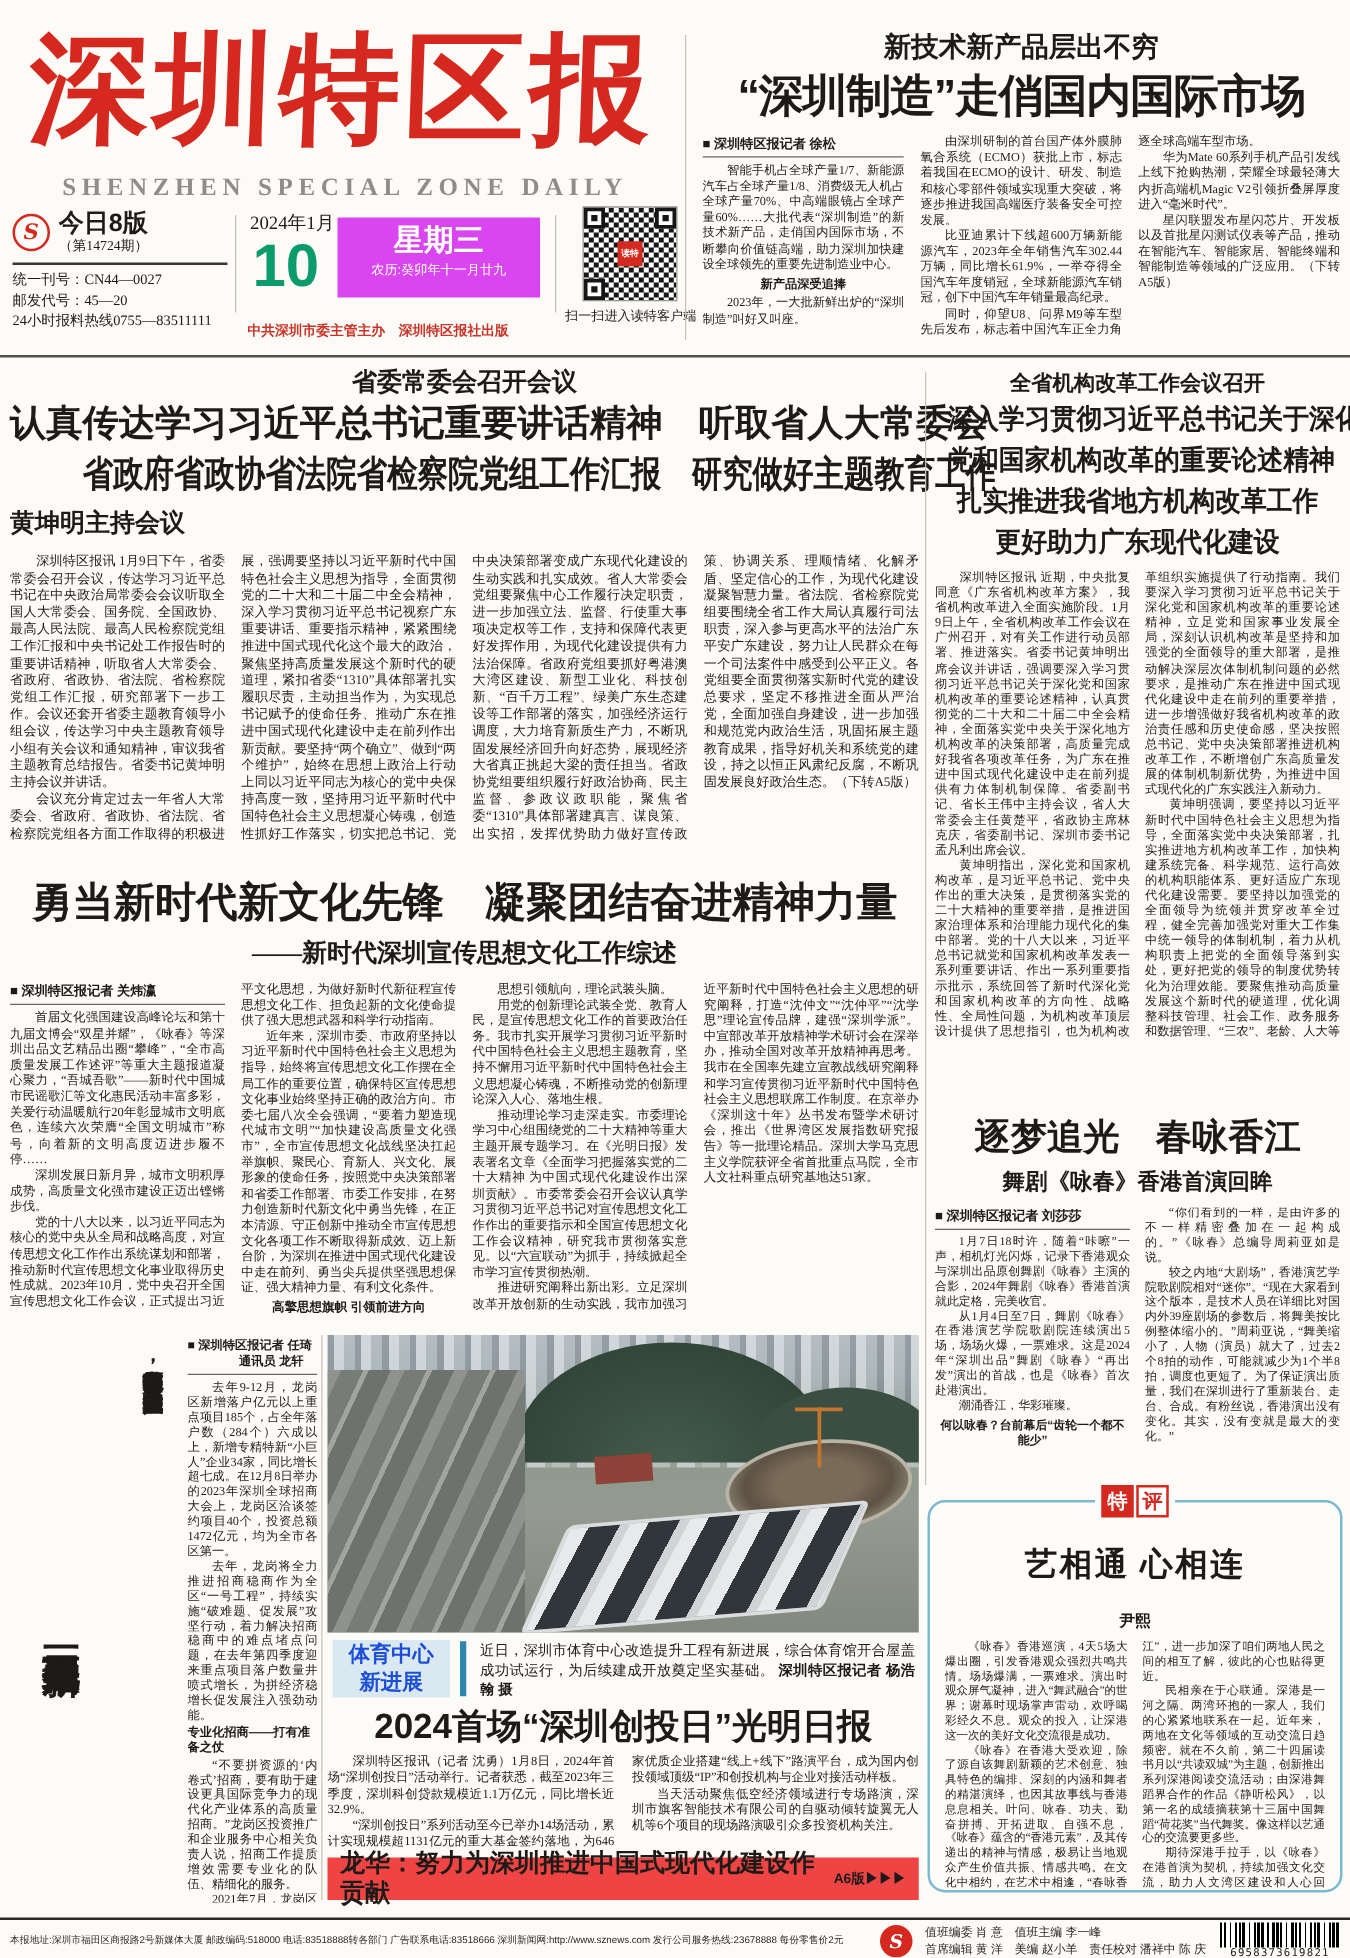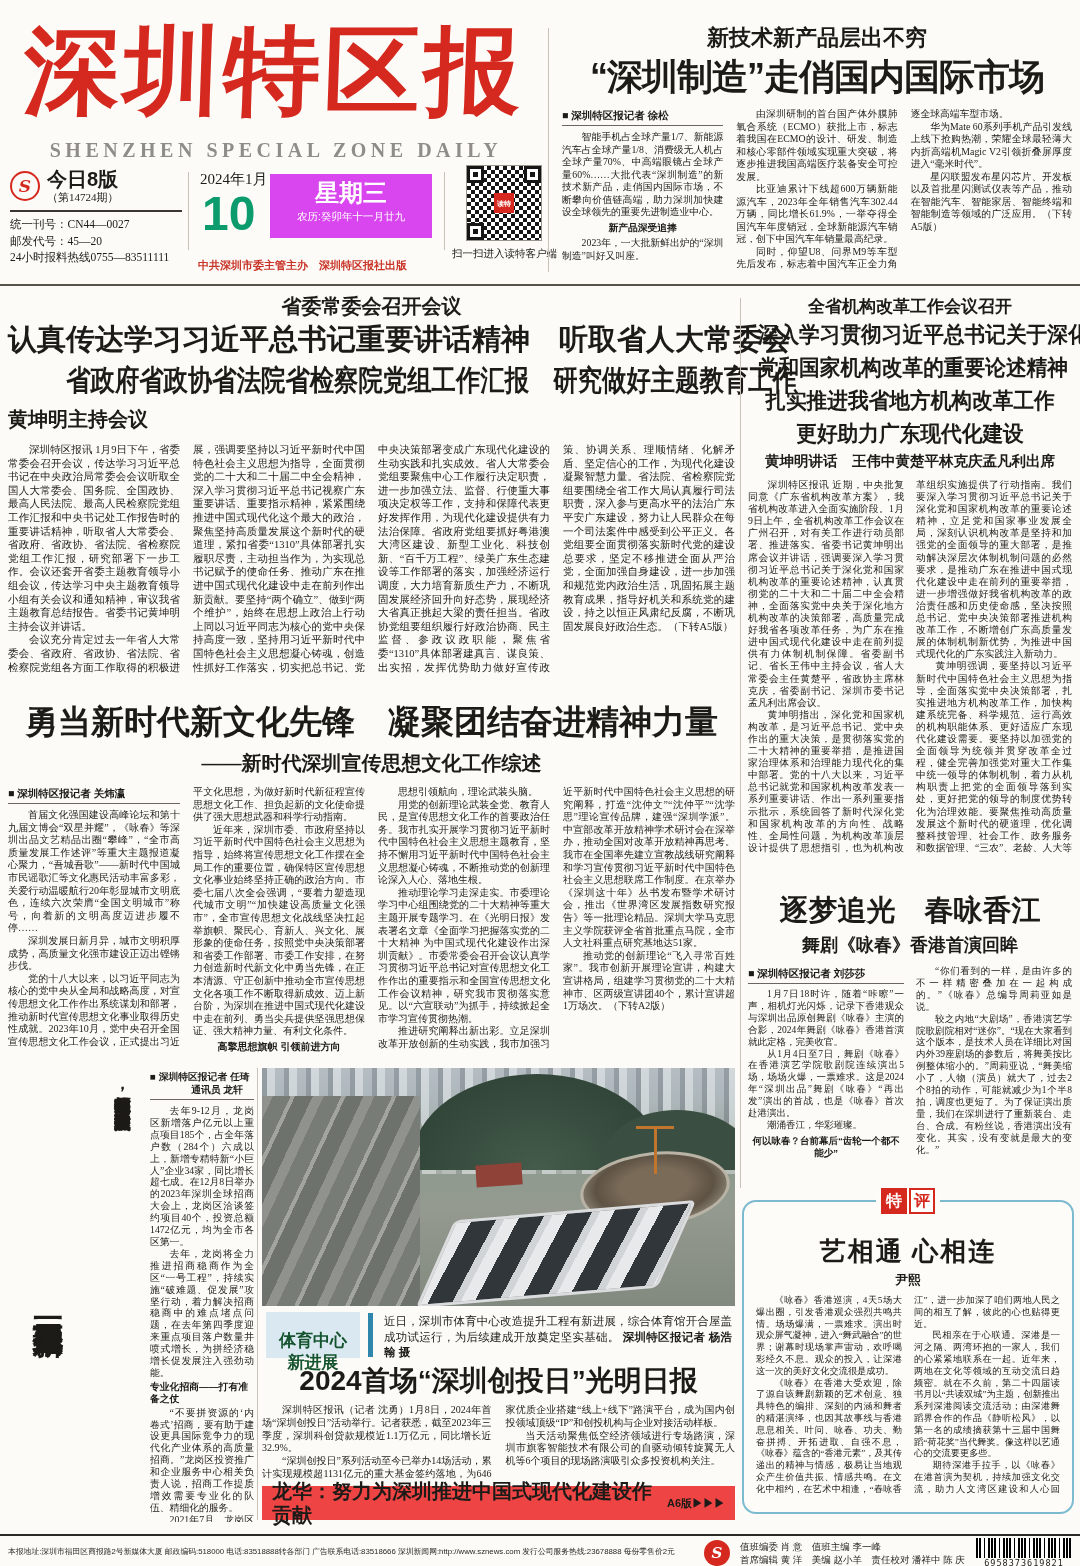--- a/index.html
+++ b/index.html
@@ -94,40 +94,40 @@
   .ph-midtown{position:absolute;left:0;top:56px;width:100%;height:50px;background:repeating-linear-gradient(90deg,#d9dddd 0 14px,#aeb4b2 14px 20px,#c4c9c7 20px 34px,#9aa19e 34px 40px);opacity:.75}
   .ph-stadium{position:absolute;left:318px;top:84px;width:150px;height:74px;border-radius:50%;border:3px solid #b9b3a5;background:radial-gradient(ellipse at 50% 45%,#7a6a58 0 34%,#5d5244 58%,#8a8274 76%,#aba496 80%);transform:rotate(-6deg)}
   .ph-arena{position:absolute;left:178px;top:142px;width:232px;height:88px;transform:skewX(-28deg) rotate(-5deg);background:repeating-linear-gradient(95deg,#e7e9eb 0 14px,#31363b 14px 38px,#d0d4d7 38px 46px);border:3px solid #dadcde;border-radius:6px}
   .ph-roads{position:absolute;left:0;top:28px;width:158px;height:210px;background:repeating-linear-gradient(115deg,#90938d 0 10px,#787c76 10px 26px,#a2a49e 26px 30px,#6e726c 30px 46px)}
   .ph-redbld{position:absolute;left:214px;top:96px;width:46px;height:22px;background:#8e4238;transform:rotate(-4deg)}
   .ph-crane{position:absolute;left:392px;top:58px;width:3px;height:48px;background:#c2762d}
   .ph-crane::after{content:"";position:absolute;left:-18px;top:0;width:38px;height:3px;background:#c2762d}
 
   
   #photo-cap{left:262px;top:1312px;width:473px;height:46px}
-  .cap-label{position:absolute;left:4px;top:0;width:94px;height:46px;background:#d9e8f1;color:#14532d;font:900 17px/22px "Liberation Sans",sans-serif;text-align:center;padding-top:18px}
+  .cap-label{position:absolute;left:4px;top:0;width:94px;height:46px;background:#d9e8f1;color:#1d4ed8;font:900 17px/22px "Liberation Sans",sans-serif;text-align:center;padding-top:1px}
   .cap-bar{position:absolute;left:106px;top:1px;width:5px;height:44px;background:#2e86ad}
   .cap-text{position:absolute;left:122px;top:2px;width:348px;font:400 11.5px/15.5px "Liberation Serif",serif;text-align:justify}
   .cap-text b{font-family:"Liberation Sans",sans-serif}
 
   
   #chuangtou{left:262px;top:1364px;width:473px}
   .ct-hl{font:900 28px/34px "Liberation Sans",sans-serif;text-align:center}
   .ct-body{margin-top:6px;height:78px;column-count:2;column-gap:14px;font-size:10px;line-height:12.8px}
   #longhua{left:262px;top:1486px;width:473px;height:34px;background:#ef4444;display:flex;align-items:center;padding:0 10px}
   .lh-text{font:900 20px/24px "Liberation Sans",sans-serif;flex:1}
   .lh-ref{font:700 11px/14px "Liberation Sans",sans-serif}
 
   
   #teping{left:742px;top:1200px;width:332px;height:314px;border:2px solid #7bbad0;border-radius:14px;background:#fdfcf8}
   .tp-badge{position:absolute;left:50%;top:-14px;transform:translateX(-50%);display:flex;gap:2px;background:#fdfcf8;padding:0 5px}
   .tp-b1{width:26px;height:26px;background:#d5281e;color:#fff;font:900 16px/26px "DejaVu Serif",serif;text-align:center}
   .tp-b2{width:26px;height:26px;background:#fff;color:#d5281e;border:2px solid #d5281e;font:900 16px/22px "DejaVu Serif",serif;text-align:center}
   .tp-hl{font:900 26px/34px "Liberation Serif",serif;text-align:center;margin-top:33px;letter-spacing:2px}
-  .tp-author{font:700 12.5px/18px "Liberation Serif",serif;text-align:center;margin-top:2px}
+  .tp-author{font:700 12.5px/18px "Liberation Serif",serif;text-align:center;margin-top:19px}
   .tp-body{margin:6px 12px 0;height:206px;column-count:2;column-gap:12px;font-size:9.2px;line-height:11.8px}
 
   
   #footer-rule{left:0;top:1534px;width:1080px;height:2px;background:#2c2a27}
   #footer-address{left:8px;top:1546px;width:692px;overflow:hidden;font:400 7.8px/11px "Liberation Sans",sans-serif;white-space:nowrap;color:#2a2825}
   #footer-logo{left:704px;top:1540px}
   .logo-solid{width:26px;height:26px;border-radius:50%;background:#d5281e;color:#fff;font:italic 900 15px/26px "DejaVu Serif",serif;text-align:center}
   #footer-editors{left:740px;top:1541px;font:400 9.5px/12.5px "Liberation Sans",sans-serif;color:#2a2825}
   #footer-barcode{left:976px;top:1538px;width:96px;text-align:center}
   .barcode{height:20px;background:repeating-linear-gradient(90deg,#000 0 2px,#fff 2px 3px,#000 3px 5px,#fff 5px 8px,#000 8px 9px,#fff 9px 12px,#000 12px 14px,#fff 14px 15px)}
@@ -213,21 +213,20 @@
   </div>
 
   <div class="vline" id="vd-main"></div>
 
   <div class="abs" id="org-article">
     <div class="oa-kicker">全省机构改革工作会议召开</div>
     <div class="oa-hl">深入学习贯彻习近平总书记关于深化</div>
     <div class="oa-hl">党和国家机构改革的重要论述精神</div>
     <div class="oa-hl">扎实推进我省地方机构改革工作</div>
     <div class="oa-hl">更好助力广东现代化建设</div>
-    <div class="oa-sub">黄坤明讲话　王伟中黄楚平林克庆孟凡利出席</div>
     <div class="oa-body cols">
         <p>深圳特区报讯 近期，中央批复同意《广东省机构改革方案》，我省机构改革进入全面实施阶段。1月9日上午，全省机构改革工作会议在广州召开，对有关工作进行动员部署、推进落实。省委书记黄坤明出席会议并讲话，强调要深入学习贯彻习近平总书记关于深化党和国家机构改革的重要论述精神，认真贯彻党的二十大和二十届二中全会精神，全面落实党中央关于深化地方机构改革的决策部署，高质量完成好我省各项改革任务，为广东在推进中国式现代化建设中走在前列提供有力体制机制保障。省委副书记、省长王伟中主持会议，省人大常委会主任黄楚平，省政协主席林克庆，省委副书记、深圳市委书记孟凡利出席会议。</p>
         <p>黄坤明指出，深化党和国家机构改革，是习近平总书记、党中央作出的重大决策，是贯彻落实党的二十大精神的重要举措，是推进国家治理体系和治理能力现代化的集中部署。党的十八大以来，习近平总书记就党和国家机构改革发表一系列重要讲话、作出一系列重要指示批示，系统回答了新时代深化党和国家机构改革的方向性、战略性、全局性问题，为机构改革顶层设计提供了思想指引，也为机构改革组织实施提供了行动指南。我们要深入学习贯彻习近平总书记关于深化党和国家机构改革的重要论述精神，立足党和国家事业发展全局，深刻认识机构改革是坚持和加强党的全面领导的重大部署，是推动解决深层次体制机制问题的必然要求，是推动广东在推进中国式现代化建设中走在前列的重要举措，进一步增强做好我省机构改革的政治责任感和历史使命感，坚决按照总书记、党中央决策部署推进机构改革工作，不断增创广东高质量发展的体制机制新优势，为推进中国式现代化的广东实践注入新动力。</p>
         <p>黄坤明强调，要坚持以习近平新时代中国特色社会主义思想为指导，全面落实党中央决策部署，扎实推进地方机构改革工作，加快构建系统完备、科学规范、运行高效的机构职能体系、更好适应广东现代化建设需要。要坚持以加强党的全面领导为统领并贯穿改革全过程，健全完善加强党对重大工作集中统一领导的体制机制，着力从机构职责上把党的全面领导落到实处，更好把党的领导的制度优势转化为治理效能。要聚焦推动高质量发展这个新时代的硬道理，优化调整科技管理、社会工作、政务服务和数据管理、“三农”、老龄、人大等重点领域机构设置和职能配置，更好推动经济实现质的有效提升和量的合理增长，更好满足人民群众日益增长的美好生活需要。（下转A2版）</p>
       </div>
   </div>
 
   <div class="abs" id="culture">
     <div class="cu-hl">勇当新时代新文化先锋　凝聚团结奋进精神力量</div>
     <div class="cu-sub">——新时代深圳宣传思想文化工作综述</div>
@@ -236,21 +235,20 @@
       <div>
           <p>首届文化强国建设高峰论坛和第十九届文博会“双星并耀”，《咏春》等深圳出品文艺精品出圈“攀峰”，“全市高质量发展工作述评”等重大主题报道凝心聚力，“吾城吾歌”——新时代中国城市民谣歌汇等文化惠民活动丰富多彩，关爱行动温暖航行20年彰显城市文明底色，连续六次荣膺“全国文明城市”称号，向着新的文明高度迈进步履不停……</p>
           <p>深圳发展日新月异，城市文明积厚成势，高质量文化强市建设正迈出铿锵步伐。</p>
           <p>党的十八大以来，以习近平同志为核心的党中央从全局和战略高度，对宣传思想文化工作作出系统谋划和部署，推动新时代宣传思想文化事业取得历史性成就。2023年10月，党中央召开全国宣传思想文化工作会议，正式提出习近平文化思想，为做好新时代新征程宣传思想文化工作、担负起新的文化使命提供了强大思想武器和科学行动指南。</p>
           <p>近年来，深圳市委、市政府坚持以习近平新时代中国特色社会主义思想为指导，始终将宣传思想文化工作摆在全局工作的重要位置，确保特区宣传思想文化事业始终坚持正确的政治方向。市委七届八次全会强调，“要着力塑造现代城市文明”“加快建设高质量文化强市”，全市宣传思想文化战线坚决扛起举旗帜、聚民心、育新人、兴文化、展形象的使命任务，按照党中央决策部署和省委工作部署、市委工作安排，在努力创造新时代新文化中勇当先锋，在正本清源、守正创新中推动全市宣传思想文化各项工作不断取得新成效、迈上新台阶，为深圳在推进中国式现代化建设中走在前列、勇当尖兵提供坚强思想保证、强大精神力量、有利文化条件。</p>
           <p class="inhead">高擎思想旗帜 引领前进方向</p>
           <p>思想引领航向，理论武装头脑。</p>
           <p>用党的创新理论武装全党、教育人民，是宣传思想文化工作的首要政治任务。我市扎实开展学习贯彻习近平新时代中国特色社会主义思想主题教育，坚持不懈用习近平新时代中国特色社会主义思想凝心铸魂，不断推动党的创新理论深入人心、落地生根。</p>
           <p>推动理论学习走深走实。市委理论学习中心组围绕党的二十大精神等重大主题开展专题学习。在《光明日报》发表署名文章《全面学习把握落实党的二十大精神 为中国式现代化建设作出深圳贡献》。市委常委会召开会议认真学习贯彻习近平总书记对宣传思想文化工作作出的重要指示和全国宣传思想文化工作会议精神，研究我市贯彻落实意见。以“六宣联动”为抓手，持续掀起全市学习宣传贯彻热潮。</p>
           <p>推进研究阐释出新出彩。立足深圳改革开放创新的生动实践，我市加强习近平新时代中国特色社会主义思想的研究阐释，打造“沈仲文”“沈仲平”“沈学思”理论宣传品牌，建强“深圳学派”。中宣部改革开放精神学术研讨会在深举办，推动全国对改革开放精神再思考。我市在全国率先建立宣教战线研究阐释和学习宣传贯彻习近平新时代中国特色社会主义思想联席工作制度。在京举办《深圳这十年》丛书发布暨学术研讨会，推出《世界湾区发展指数研究报告》等一批理论精品。深圳大学马克思主义学院获评全省首批重点马院，全市人文社科重点研究基地达51家。</p>
-          <p>推动党的创新理论“飞入寻常百姓家”。我市创新开展理论宣讲，构建大宣讲格局，组建学习贯彻党的二十大精神市、区两级宣讲团40个，累计宣讲超1万场次。（下转A2版）</p>
         </div>
     </div>
   </div>
 
   <div class="abs" id="yongchun">
     <div class="yc-hl">逐梦追光　春咏香江</div>
     <div class="yc-sub">舞剧《咏春》香港首演回眸</div>
     <div class="yc-body cols">
       <div class="byline">■ 深圳特区报记者 刘莎莎</div>
       <div>

